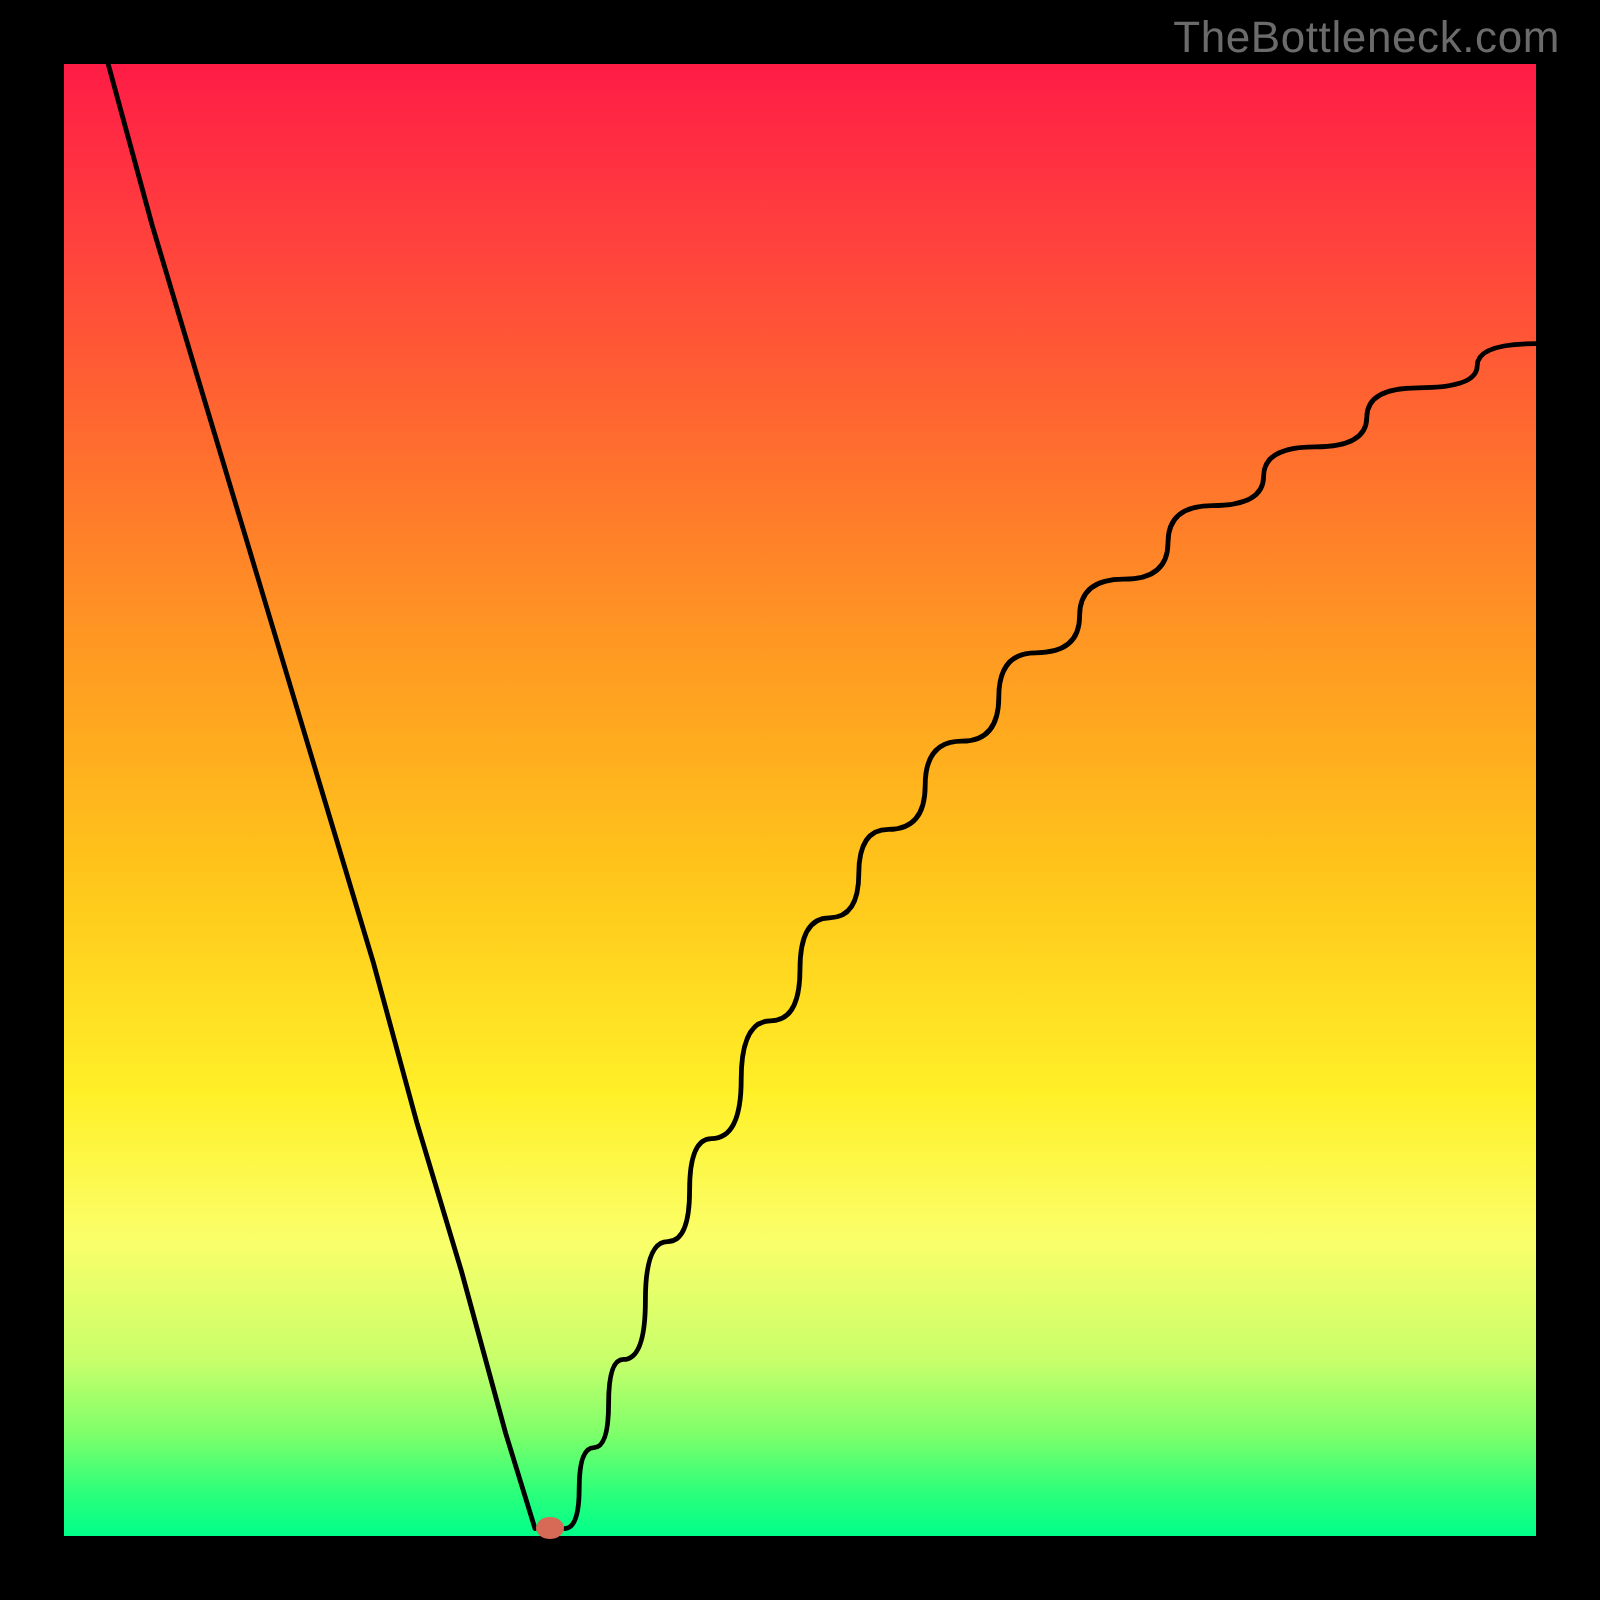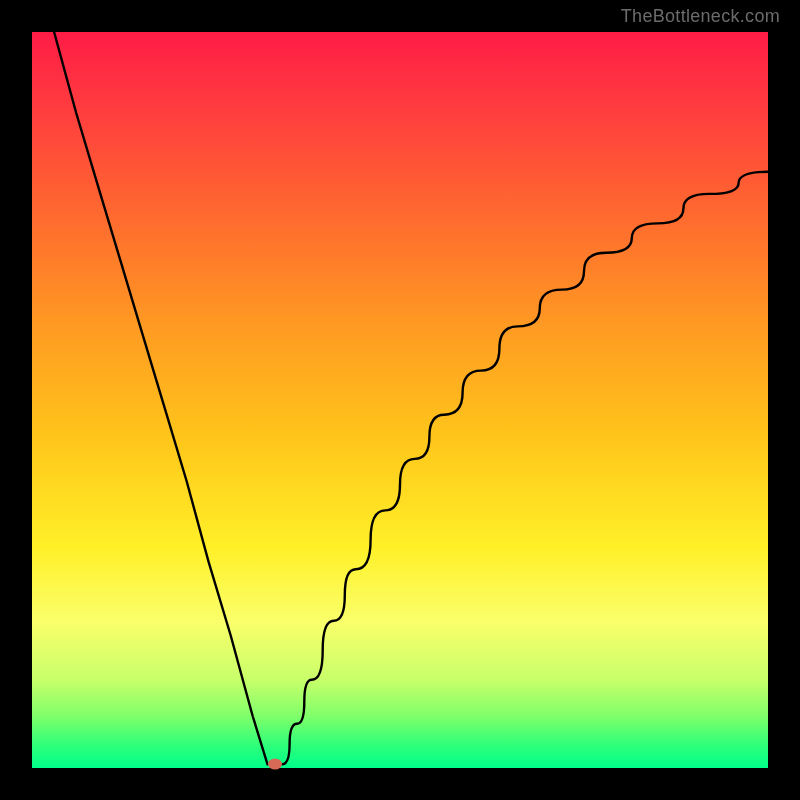--- a/index.html
+++ b/index.html
@@ -30,21 +30,21 @@
       #7fff6a 93%,
       #2dff7a 97%,
       #00ff8a 100%
     );
   }
   .watermark {
     position: absolute;
     top: 6px;
     right: 20px;
     color: #6b6b6b;
-    font-size: 18px;
+    font-size: 22px;
     font-weight: 500;
     letter-spacing: 0.3px;
   }
   svg.curve {
     position: absolute;
     left: 0;
     top: 0;
     width: 736px;
     height: 736px;
     pointer-events: none;

